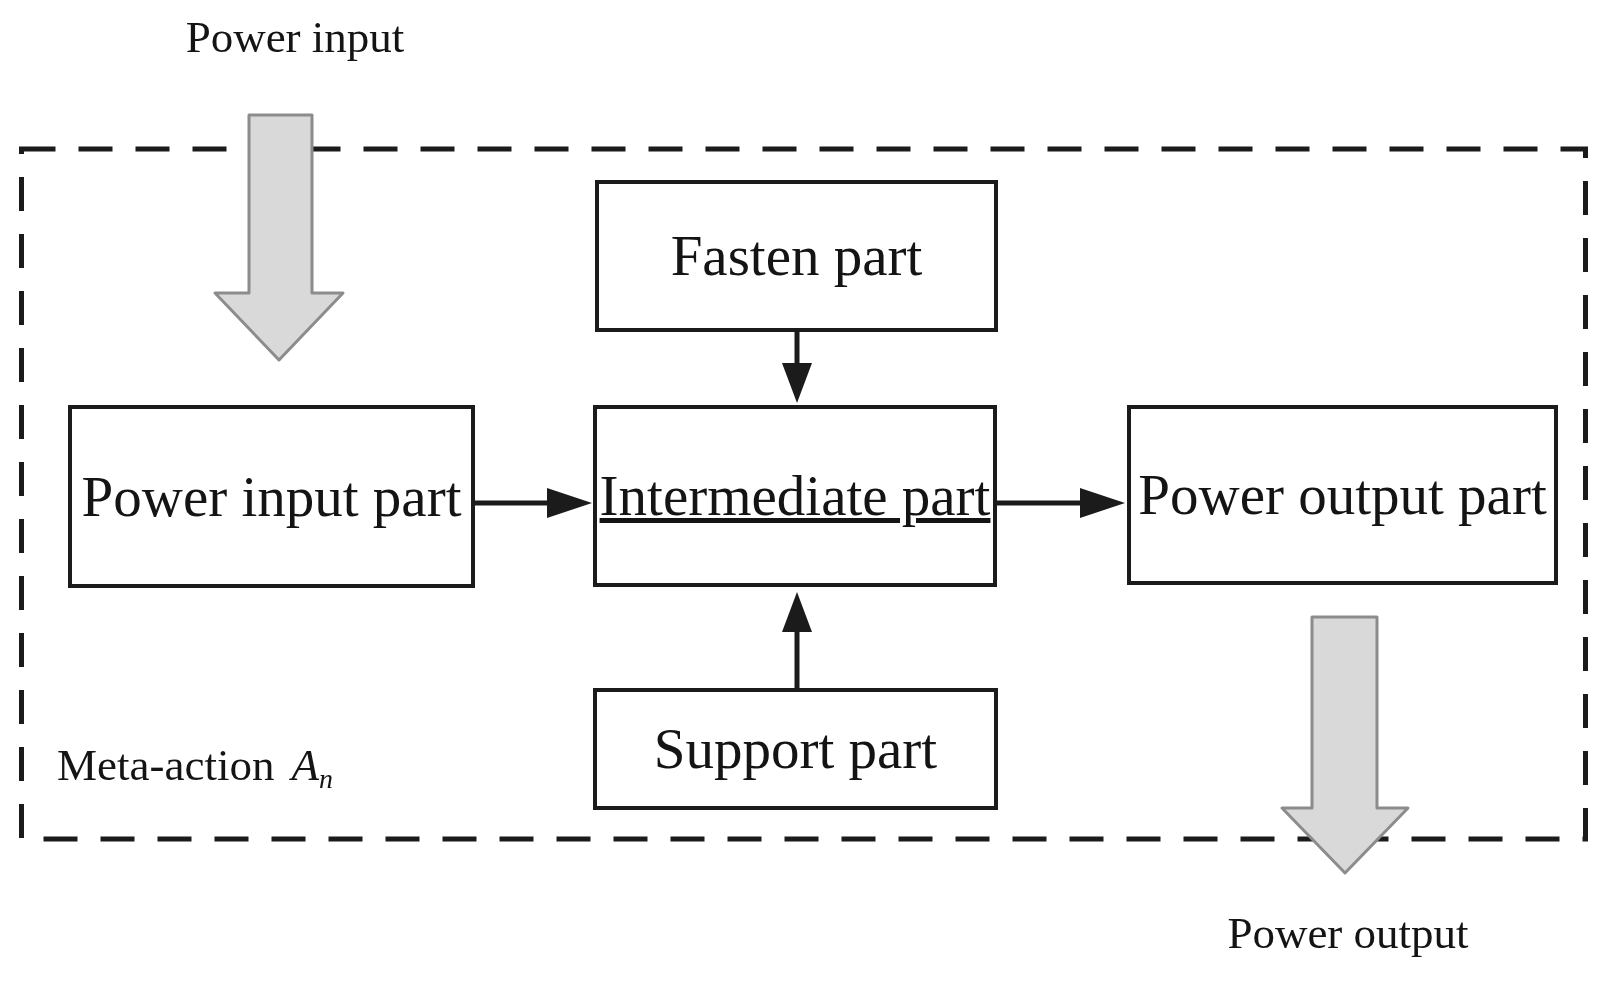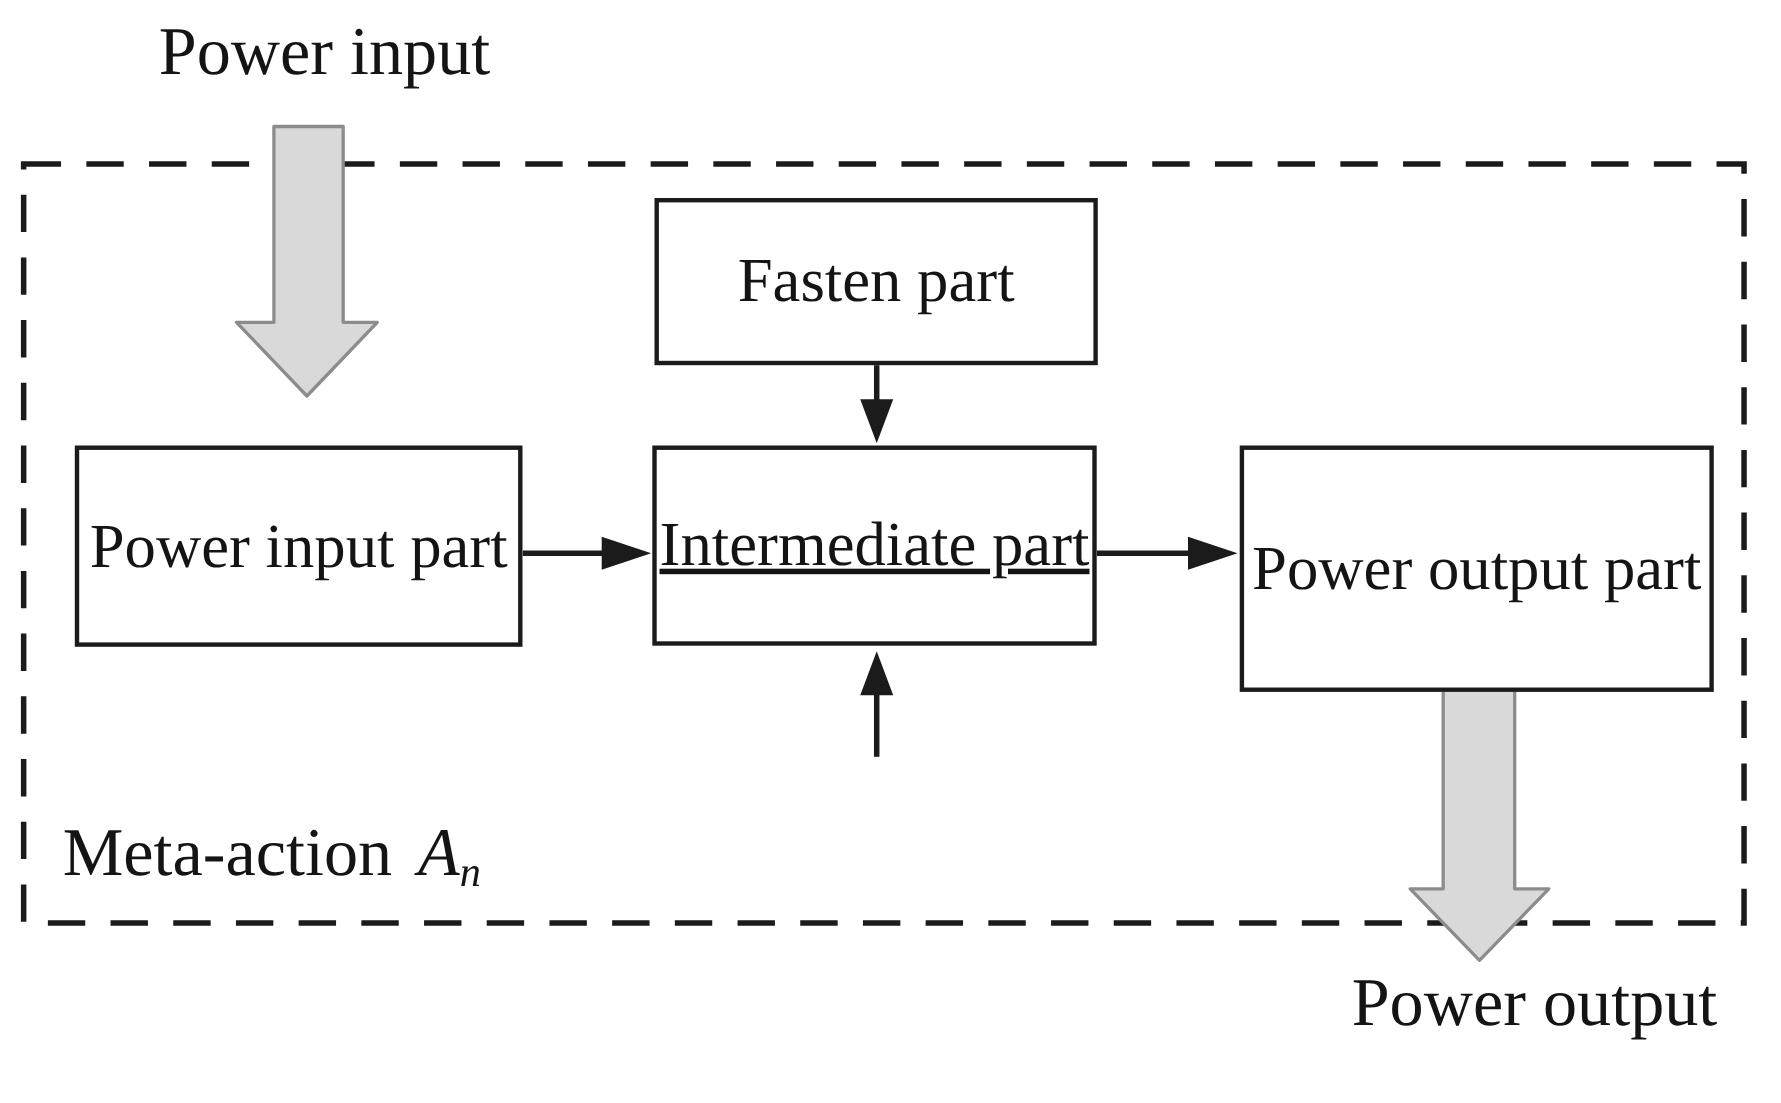--- a/index.html
+++ b/index.html
@@ -27,36 +27,36 @@
     display:flex;
     align-items:center;
     justify-content:center;
     text-align:center;
     font-size:57px;
     line-height:1.5;
     color:var(--text);
   }
   .lbl{
     position:absolute;
-    font-size:62px;
+    font-size:45px;
     line-height:1.15;
     white-space:nowrap;
     color:var(--text);
   }
   .lbl.centered{transform:translateX(-50%);}
   .mvar{font-style:italic;margin-left:0.38em;}
   .msub{font-size:0.62em;font-style:italic;vertical-align:-0.28em;line-height:0;}
   
   #box-fasten       {left:595px; top:180px; width:403px; height:152px;}
   #box-power-input  {left:68px;  top:405px; width:407px; height:183px;}
   #box-intermediate {left:593px; top:405px; width:404px; height:182px;text-decoration:underline;}
-  #box-power-output {left:1127px;top:405px; width:431px; height:224px;}
+  #box-power-output {left:1127px;top:405px; width:431px; height:180px;}
   #box-support      {left:593px; top:688px; width:405px; height:122px;}
   #label-power-input {left:295px; top:12px;}
-  #label-power-output{left:1348px;top:877px;margin-left:47px;}
+  #label-power-output{left:1348px;top:908px;}
   #label-meta-action {left:57px;  top:740px;text-align:center;}
   
   .thin-line{stroke:var(--line);stroke-width:5;fill:none;}
   .head{fill:var(--line);stroke:none;}
   .boundary{fill:none;stroke:var(--line);stroke-width:5;stroke-dasharray:34 23;}
   .block-arrow{stroke:var(--blockstroke);stroke-width:3;stroke-linejoin:round;}
 </style>
 </head>
 <body>
 
@@ -102,20 +102,23 @@
   </div>
 
   <div class="node" id="box-intermediate">
     <span>Intermediate part</span>
   </div>
 
   <div class="node" id="box-power-output">
     <span>Power output part</span>
   </div>
 
+  <div class="node" id="box-support">
+    <span>Support part</span>
+  </div>
 
   <div class="lbl" id="label-meta-action">
     <span>Meta-action</span><span class="mvar">A</span><sub class="msub">n</sub>
   </div>
 
   <div class="lbl centered" id="label-power-output">Power output</div>
 
 </div>
 
 </body></html>

